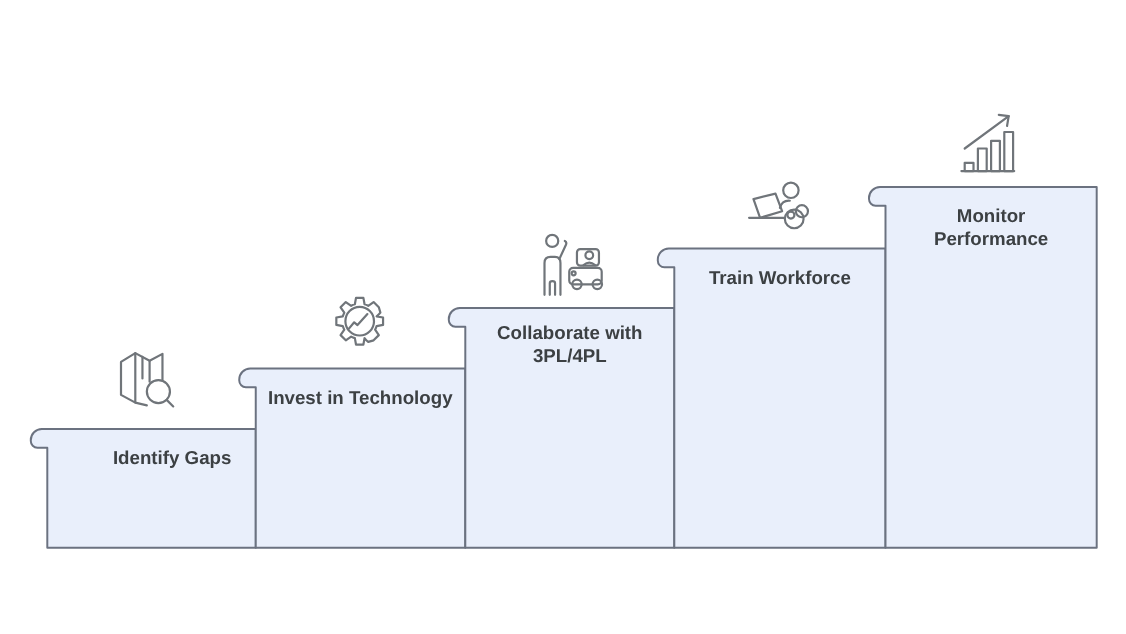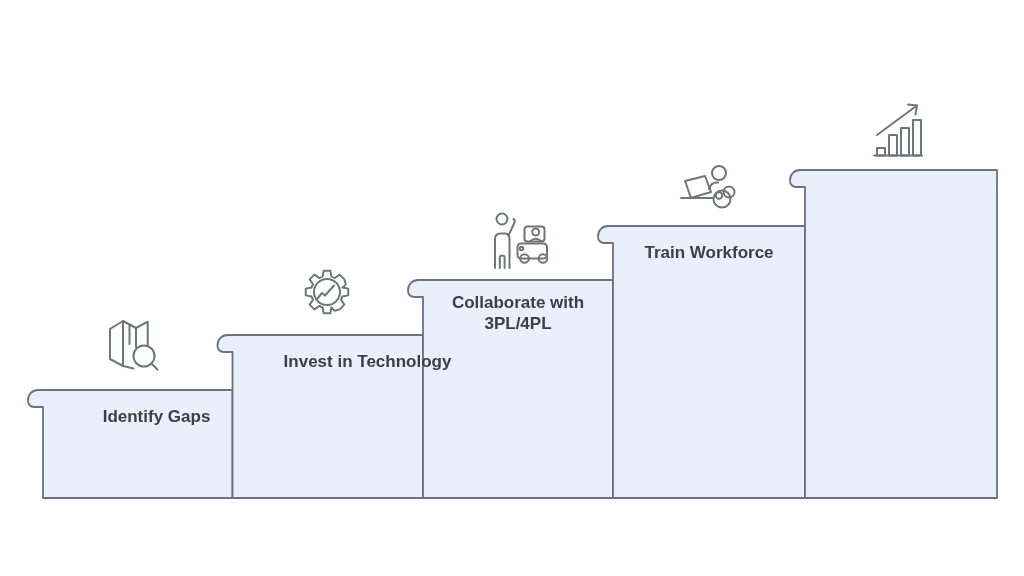--- a/index.html
+++ b/index.html
@@ -30,28 +30,31 @@
     <path class="step-shape" d="M38 390 A10 10 0 0 0 28 400 L28 401 A6 6 0 0 0 34 407 L43 407 L43 498 L232.5 498 L232.5 390 Z"></path>
     <path class="step-shape" d="M227.5 335 A10 10 0 0 0 217.5 345 L217.5 346 A6 6 0 0 0 223.5 352 L232.5 352 L232.5 498 L423 498 L423 335 Z"></path>
     <path class="step-shape" d="M418 280 A10 10 0 0 0 408 290 L408 291 A6 6 0 0 0 414 297 L423 297 L423 498 L613 498 L613 280 Z"></path>
     <path class="step-shape" d="M608 226 A10 10 0 0 0 598 236 L598 237 A6 6 0 0 0 604 243 L613 243 L613 498 L805 498 L805 226 Z"></path>
     <path class="step-shape" d="M800 170 A10 10 0 0 0 790 180 L790 181 A6 6 0 0 0 796 187 L805 187 L805 498 L997 498 L997 170 Z"></path>
   </svg>
 
   <div class="step-label" style="left:43px;top:406px;width:227px;">
     <span class="inner">Identify Gaps</span>
   </div>
-  <div class="step-label" style="left:232px;top:351px;width:191px;padding-left:40px;">
+  <div class="step-label" style="left:232px;top:351px;width:191px;">
     <span class="inner">Invest in Technology</span>
   </div>
   <div class="step-label w170" style="left:423px;top:292px;width:190px;">
     <span class="inner">Collaborate with 3PL/4PL</span>
   </div>
   <div class="step-label" style="left:613px;top:242px;width:192px;">
     <span class="inner">Train Workforce</span>
+  </div>
+  <div class="step-label w150" style="left:805px;top:186px;width:192px;">
+    <span class="inner">Monitor Performance</span>
   </div>
 
   <svg class="icon" style="left:100px;top:315px;" width="70" height="62" viewBox="0 0 70 62" aria-hidden="true">
     <path d="M10 44 V14 L23 6 V51 Z"></path>
     <path d="M23 6 L36 13 L47.7 6.7 L47.7 31"></path>
     <path d="M29.5 9.5 V29"></path>
     <path d="M36 13 V32"></path>
     <path d="M23 51 L33.5 53.5"></path>
     <circle cx="44" cy="41" r="10.5"></circle>
     <path d="M51.5 48.5 L57.5 54.5"></path>

